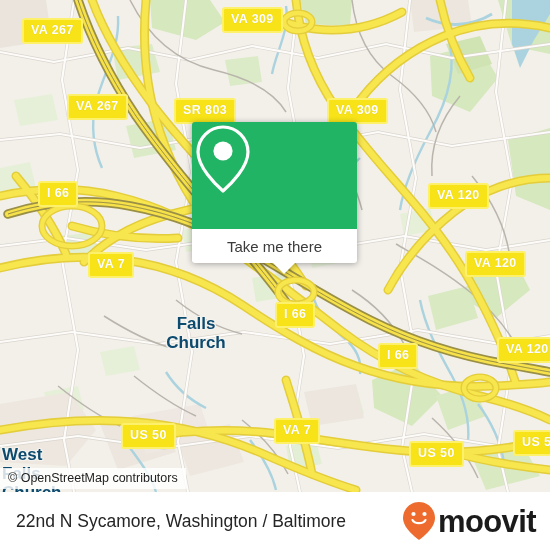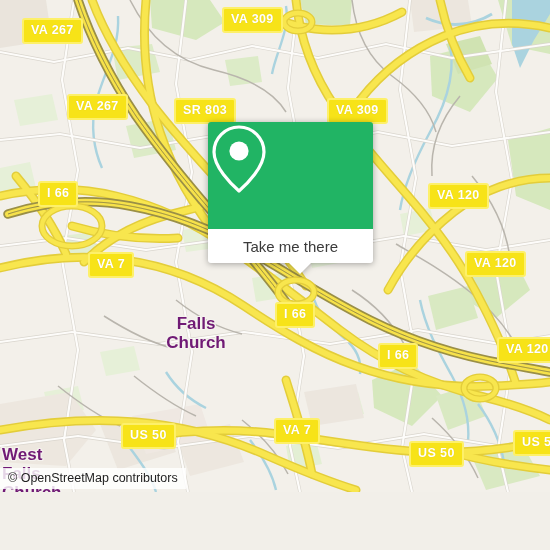--- a/index.html
+++ b/index.html
@@ -27,21 +27,21 @@
     letter-spacing:.4px;
     padding:4px 7px 5px 7px;
     white-space:nowrap;
     box-sizing:border-box;
     text-shadow:0 0 1px rgba(180,150,0,.35);
   }
 
   
   .place{
     position:absolute;
-    color:#701a75;
+    color:#0c4a6e;
     font-size:17px;
     font-weight:bold;
     line-height:19px;
     text-align:center;
     white-space:nowrap;
     text-shadow:
       -1.4px 0 #f5f3ee, 1.4px 0 #f5f3ee, 0 -1.4px #f5f3ee, 0 1.4px #f5f3ee,
       -1px -1px #f5f3ee, 1px 1px #f5f3ee, -1px 1px #f5f3ee, 1px -1px #f5f3ee;
   }
   .place.left{text-align:left;}
@@ -51,21 +51,21 @@
     position:absolute;left:0;top:468px;
     background:rgba(255,255,255,.82);
     color:#222;
     font-size:12.5px;
     padding:3px 8px 4px 8px;
     white-space:nowrap;
   }
 
   
   #popup{
-    position:absolute;left:208px;top:122px;width:184px;
+    position:absolute;left:192px;top:122px;width:184px;
     filter:drop-shadow(0 1px 3px rgba(0,0,0,.33));
   }
   #popup-body{
     width:165px;height:107px;
     background:#21b464;
     border-radius:3px 3px 0 0;
     display:flex;align-items:center;justify-content:center;
   }
   #popup-foot{
     width:165px;height:34px;
@@ -322,14 +322,26 @@
           <circle cx="31" cy="29" r="9.6" fill="#ffffff"></circle>
         </svg>
       </div>
       <div id="popup-foot">
         <span>Take me there</span>
       </div>
       <div id="popup-tail"></div>
     </div>
   </div>
 
+  <div id="footer">
+    <div id="footer-title">22nd N Sycamore, Washington / Baltimore</div>
+    <div id="brand">
+      <svg width="34" height="40" viewBox="0 0 34 40">
+        <path d="M17 1 C8.2 1 1 8.2 1 17 C1 26.5 12.4 35.6 17 39 C21.6 35.6 33 26.5 33 17 C33 8.2 25.8 1 17 1 Z" fill="#ed6b2e"></path>
+        <circle cx="11.5" cy="13" r="2.1" fill="#ffffff"></circle>
+        <circle cx="22.5" cy="13" r="2.1" fill="#ffffff"></circle>
+        <path d="M10.5 19 C12.6 23.2 21.4 23.2 23.5 19" fill="none" stroke="#ffffff" stroke-width="2.1" stroke-linecap="round"></path>
+      </svg>
+      <span id="brand-word">moovit</span>
+    </div>
+  </div>
 
 </div>
 
 </body></html>

